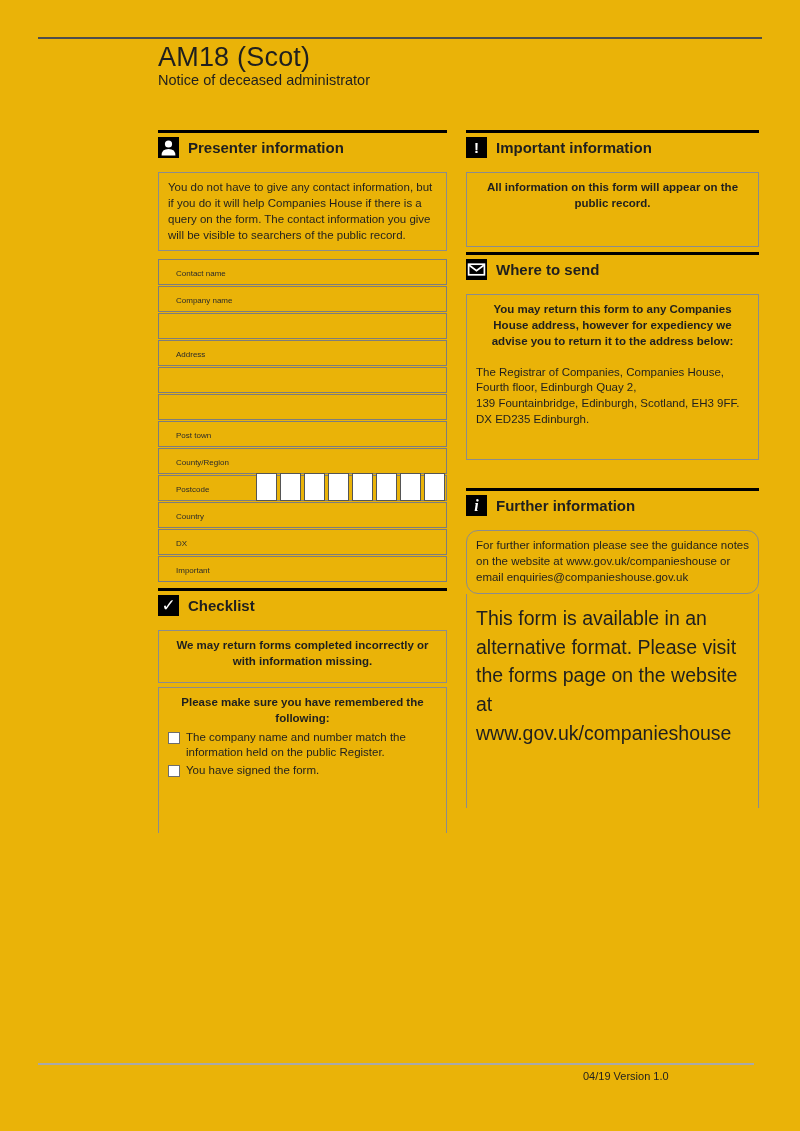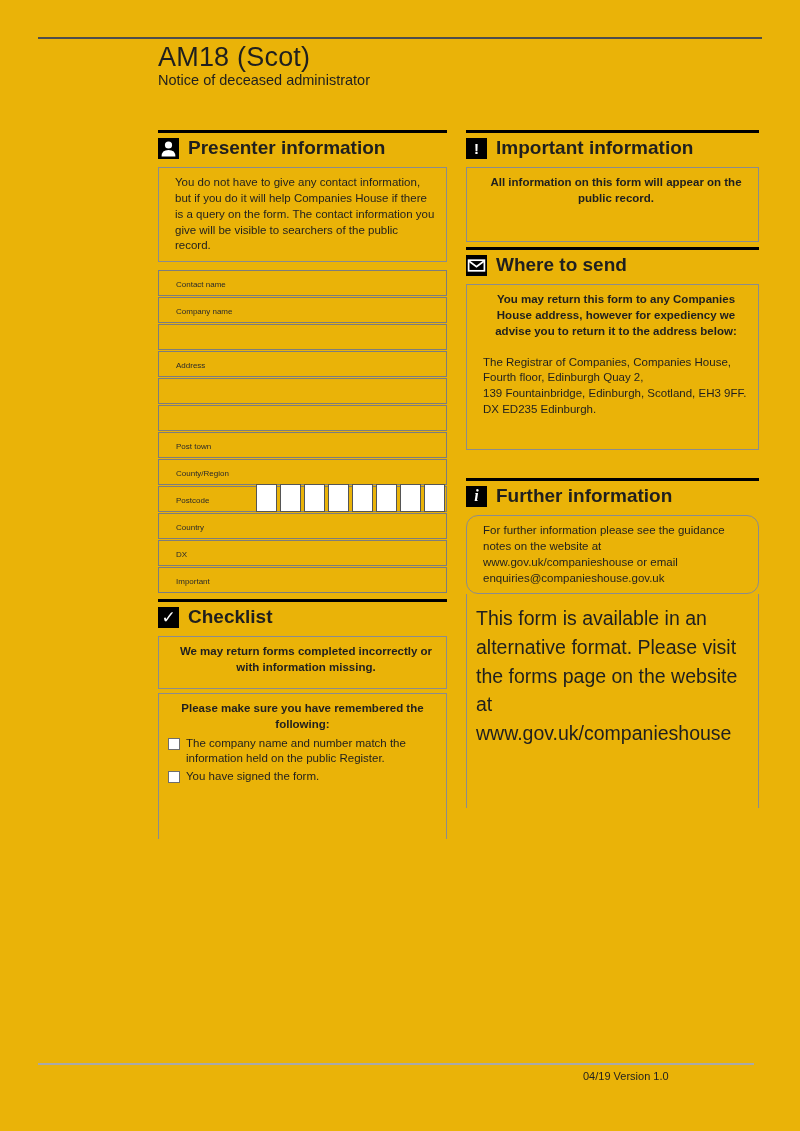--- a/index.html
+++ b/index.html
@@ -13,36 +13,36 @@
   .col-left{left:158px;width:289px;}
   .col-right{left:466px;width:293px;}
   .section-bar{height:3px;background:#000;}
   .section-head{display:flex;align-items:center;gap:9px;padding:4px 0 5px 0;}
   .icon-box{width:21px;height:21px;background:#000;color:#fff;display:flex;
             align-items:center;justify-content:center;flex:0 0 21px;overflow:hidden;}
   .icon-box .bang{font-size:15px;font-weight:700;}
   .icon-box .info-i{font-family:"Liberation Serif","DejaVu Serif",serif;font-style:italic;
             font-weight:700;font-size:16px;line-height:1;}
   .icon-box .chk{font-size:17px;font-weight:700;line-height:1;}
-  .section-title{font-weight:700;font-size:19px;}
+  .section-title{font-weight:700;font-size:15px;}
   .box{border:1px solid #8c8c8c;box-sizing:border-box;padding:7px 9px;font-size:11.5px;line-height:1.38;}
   .box.open-bottom{border-bottom:none;}
   .bold{font-weight:700;text-align:center;}
   .field-row{position:relative;border:1px solid #7d7d7d;box-sizing:border-box;height:26px;
              margin-bottom:1px;padding:2px 17px;}
   .field-label{font-size:8px;color:#2a2a2a;}
   .pc-cells{position:absolute;right:1px;top:-3px;display:flex;gap:3px;}
   .pc-cell{width:21px;height:28px;background:#fff;border:1px solid #555;box-sizing:border-box;}
   .chk-item{display:flex;gap:6px;margin-top:3px;font-size:11.5px;line-height:1.3;}
   .chk-sq{width:10px;height:10px;border:1px solid #6e6e6e;flex:0 0 10px;margin-top:2px;background:#fff;}
   .addr{margin-top:15px;}
   .alt-box{border-left:1px solid #8c8c8c;border-right:1px solid #8c8c8c;box-sizing:border-box;
            height:214px;padding:10px 11px 0 9px;font-size:19.5px;line-height:1.47;}
   .footer-text{position:absolute;left:583px;top:1070px;font-size:11px;}
-  .mt3{margin-top:3px;padding-left:16px;} .mt4{margin-top:4px;} .mt5{margin-top:5px;} .mt6{margin-top:6px;}
+  .mt3{margin-top:9px;} .mt4{margin-top:4px;} .mt5{margin-top:5px;} .mt6{margin-top:6px;}
   .mt8{margin-top:8px;} .mt28{margin-top:28px;}
   .intro-box{min-height:75px;}
   .important-box{min-height:75px;}
   .where-box{min-height:166px;}
   .further-box{min-height:64px;border-radius:12px;}
   .warn-box{min-height:53px;}
   .remember-box{height:146px;}
 </style>
 </head>
 <body>

